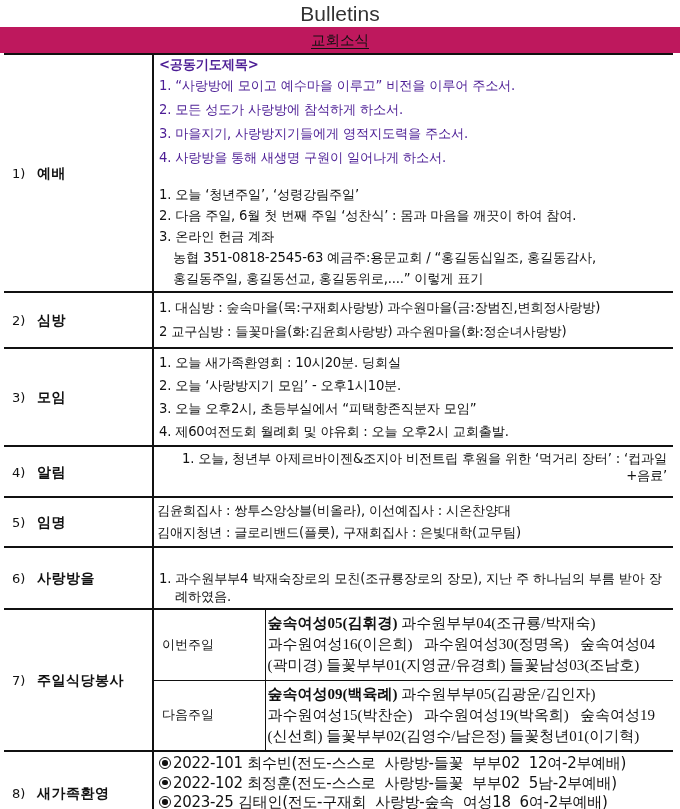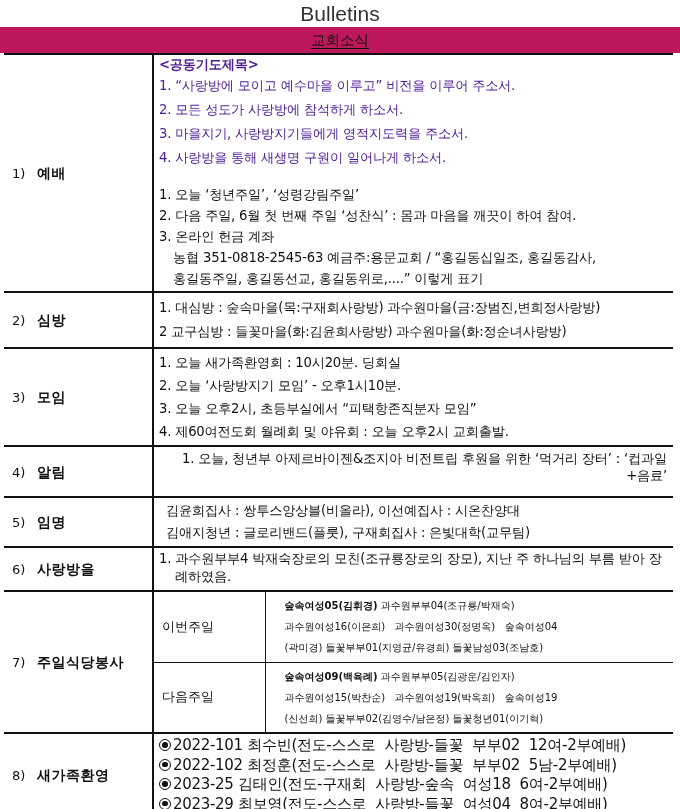--- a/index.html
+++ b/index.html
@@ -27,21 +27,21 @@
   td.label .name { font-size: 14px; font-weight: bold; letter-spacing: 0.5px; }
   td.content { padding: 2px 0 2px 5px; font-size: 13.2px; line-height: 21px; letter-spacing: -0.2px; }
   .blue { color: #4c1d95; }
   .spacer { height: 14px; }
   .indent { padding-left: 14px; }
   .hang { padding-left: 16px; text-indent: -16px; }
 
   table.sub { width: 100%; border-collapse: collapse; table-layout: fixed; }
   table.sub td { border: none; vertical-align: middle; }
   table.sub td.sublabel { width: 111px; border-right: 1.5px solid #111; padding-left: 8px; font-size: 13px; }
-  table.sub td.subcontent { padding: 2px 0 2px 19px; font-size: 10px; line-height: 21px; }
+  table.sub td.subcontent { padding: 2px 0 2px 2px; font-size: 15px; line-height: 21px; font-family: Liberation Serif, serif; }
   table.sub tr + tr td { border-top: 1.5px solid #111; }
   .bold { font-weight: bold; }
   td.nopad { padding: 0; }
   .radio-line { font-size: 15px; line-height: 19.5px; letter-spacing: -0.3px; white-space: nowrap; }
   .radio-icon { display: inline-block; width: 12px; height: 12px; border: 1.3px solid #111; border-radius: 50%; position: relative; vertical-align: -1px; margin-right: 2px; }
   .radio-icon::after { content: ""; position: absolute; left: 2px; top: 2px; width: 5.5px; height: 5.5px; border-radius: 50%; background: #111; }
 </style>
 </head>
 <body>
 
@@ -100,32 +100,32 @@
       </td>
       <td class="content" style="vertical-align:top; padding-top:3px; padding-right:6px;">
         <div class="hang" style="line-height:17px;text-align:right;">1. 오늘, 청년부 아제르바이젠&amp;조지아 비전트립 후원을 위한 ‘먹거리 장터’ : ‘컵과일+음료’</div>
       </td>
     </tr>
 
     <tr style="height:50px;">
       <td class="label">
         <span class="num">5)</span><span class="name">임명</span>
       </td>
-      <td class="content" style="padding-left:12px;">
+      <td class="content" style="padding-left:3px;">
         <div style="line-height:22px;">김윤희집사 : 쌍투스앙상블(비올라), 이선예집사 : 시온찬양대</div>
         <div style="line-height:22px;">김애지청년 : 글로리밴드(플룻), 구재회집사 : 은빛대학(교무팀)</div>
       </td>
     </tr>
 
     <tr style="height:44px;">
       <td class="label">
         <span class="num">6)</span><span class="name">사랑방을</span>
       </td>
       <td class="content" style="vertical-align:top; padding-top:2px; padding-right:8px;">
-        <div class="hang" style="line-height:18px;">1. 과수원부부4 박재숙장로의 모친(조규룡장로의 장모), 지난 주 하나님의 부름 받아 장례하였음.</div>
+        <div class="hang" style="line-height:18px;margin-top:20px;">1. 과수원부부4 박재숙장로의 모친(조규룡장로의 장모), 지난 주 하나님의 부름 받아 장례하였음.</div>
       </td>
     </tr>
 
     <tr style="height:141px;">
       <td class="label">
         <span class="num">7)</span><span class="name">주일식당봉사</span>
       </td>
       <td class="nopad">
         <table class="sub">
           <tbody>

